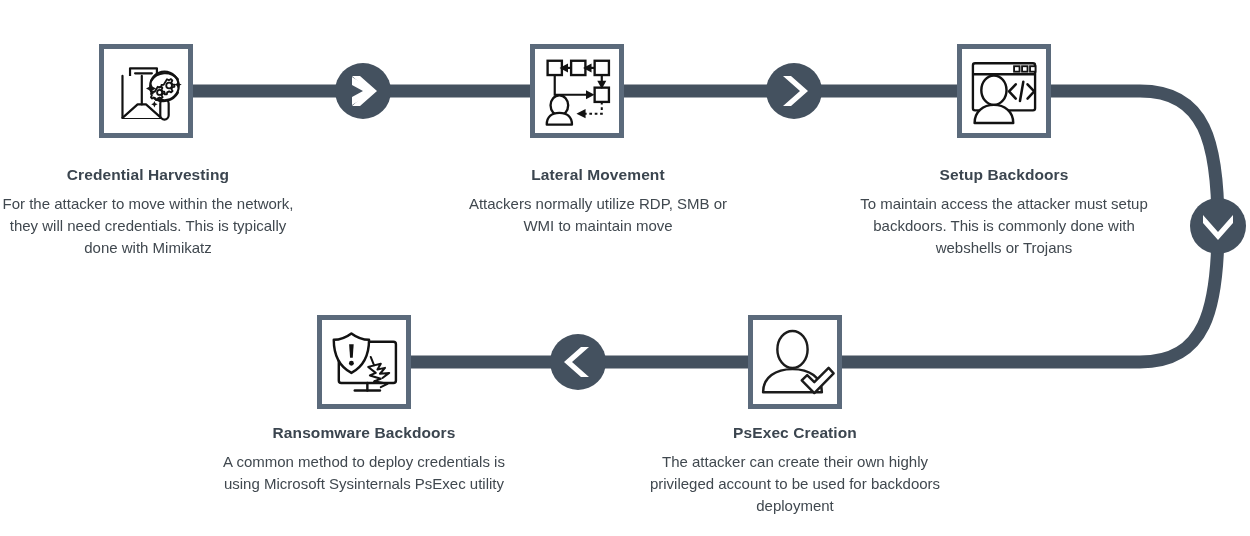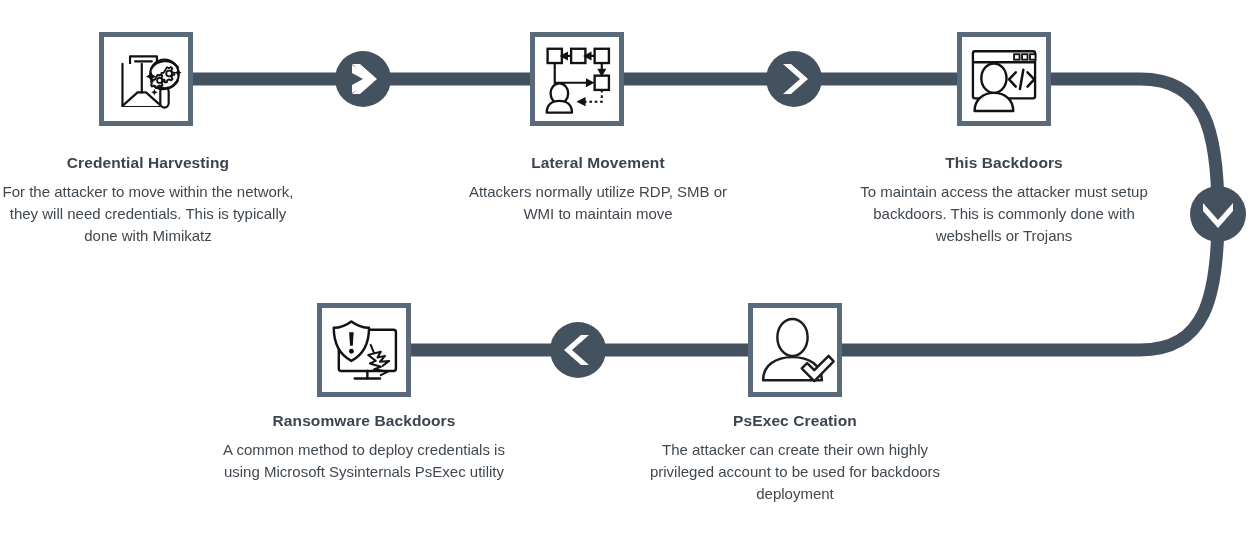--- a/index.html
+++ b/index.html
@@ -11,20 +11,21 @@
     width: 1250px;
     height: 536px;
     position: relative;
     overflow: hidden;
     font-family: "Liberation Sans", sans-serif;
     color: #3e4a57;
   }
   #diagram-root {
     position: absolute;
     inset: 0;
+    margin-top: 12px;
   }
   .flow-svg {
     position: absolute;
     left: 0;
     top: 0;
     width: 1250px;
     height: 536px;
   }
   
   .icon-box {
@@ -256,21 +257,21 @@
     <div class="step-title">Credential Harvesting</div>
     <div class="step-desc">For the attacker to move within the network, they will need credentials. This is typically done with Mimikatz</div>
   </div>
 
   <div class="step-text" id="text-lateral-movement">
     <div class="step-title">Lateral Movement</div>
     <div class="step-desc">Attackers normally utilize RDP, SMB or WMI to maintain move</div>
   </div>
 
   <div class="step-text" id="text-setup-backdoors">
-    <div class="step-title">This Backdoors</div>
+    <div class="step-title">Setup Backdoors</div>
     <div class="step-desc">To maintain access the attacker must setup backdoors. This is commonly done with webshells or Trojans</div>
   </div>
 
   <div class="step-text" id="text-account-creation">
     <div class="step-title">PsExec Creation</div>
     <div class="step-desc">The attacker can create their own highly privileged account to be used for backdoors deployment</div>
   </div>
 
   <div class="step-text" id="text-ransomware-deployment">
     <div class="step-title">Ransomware Backdoors</div>

